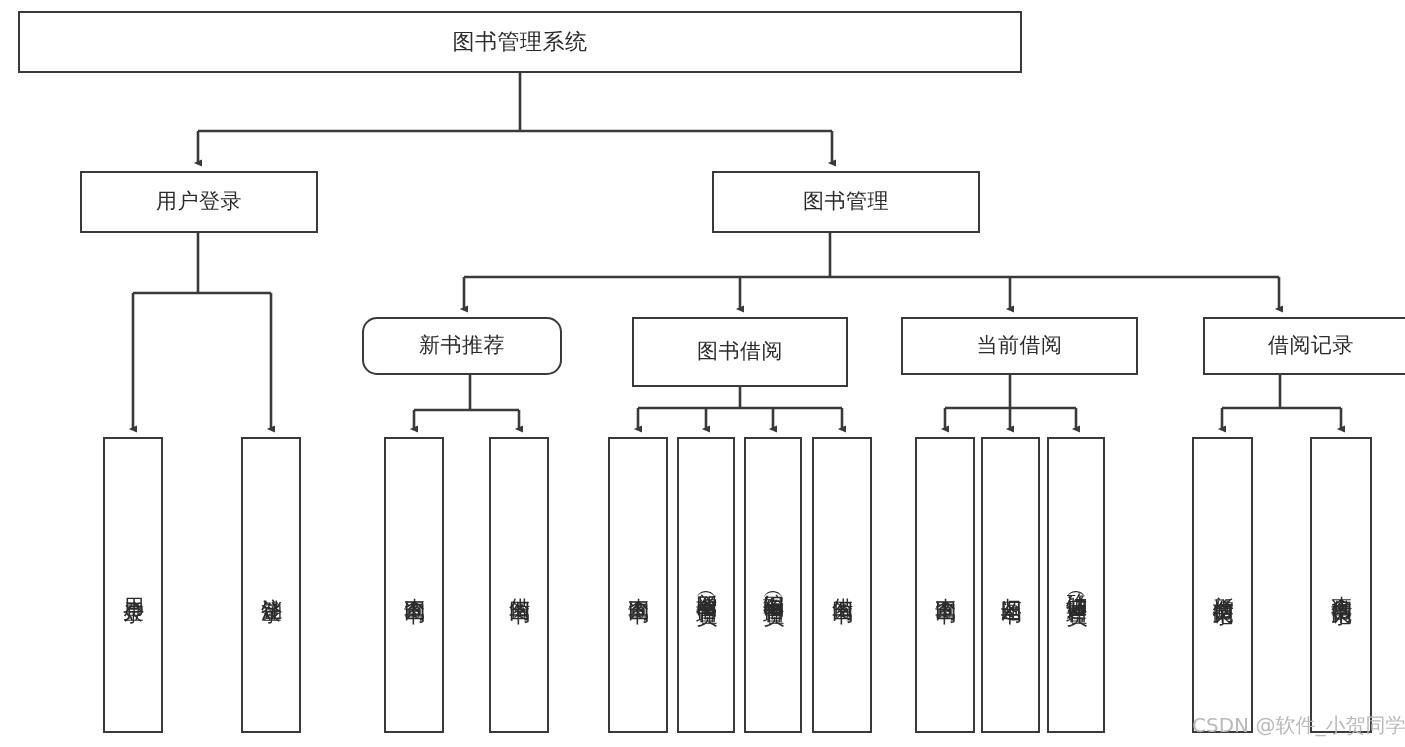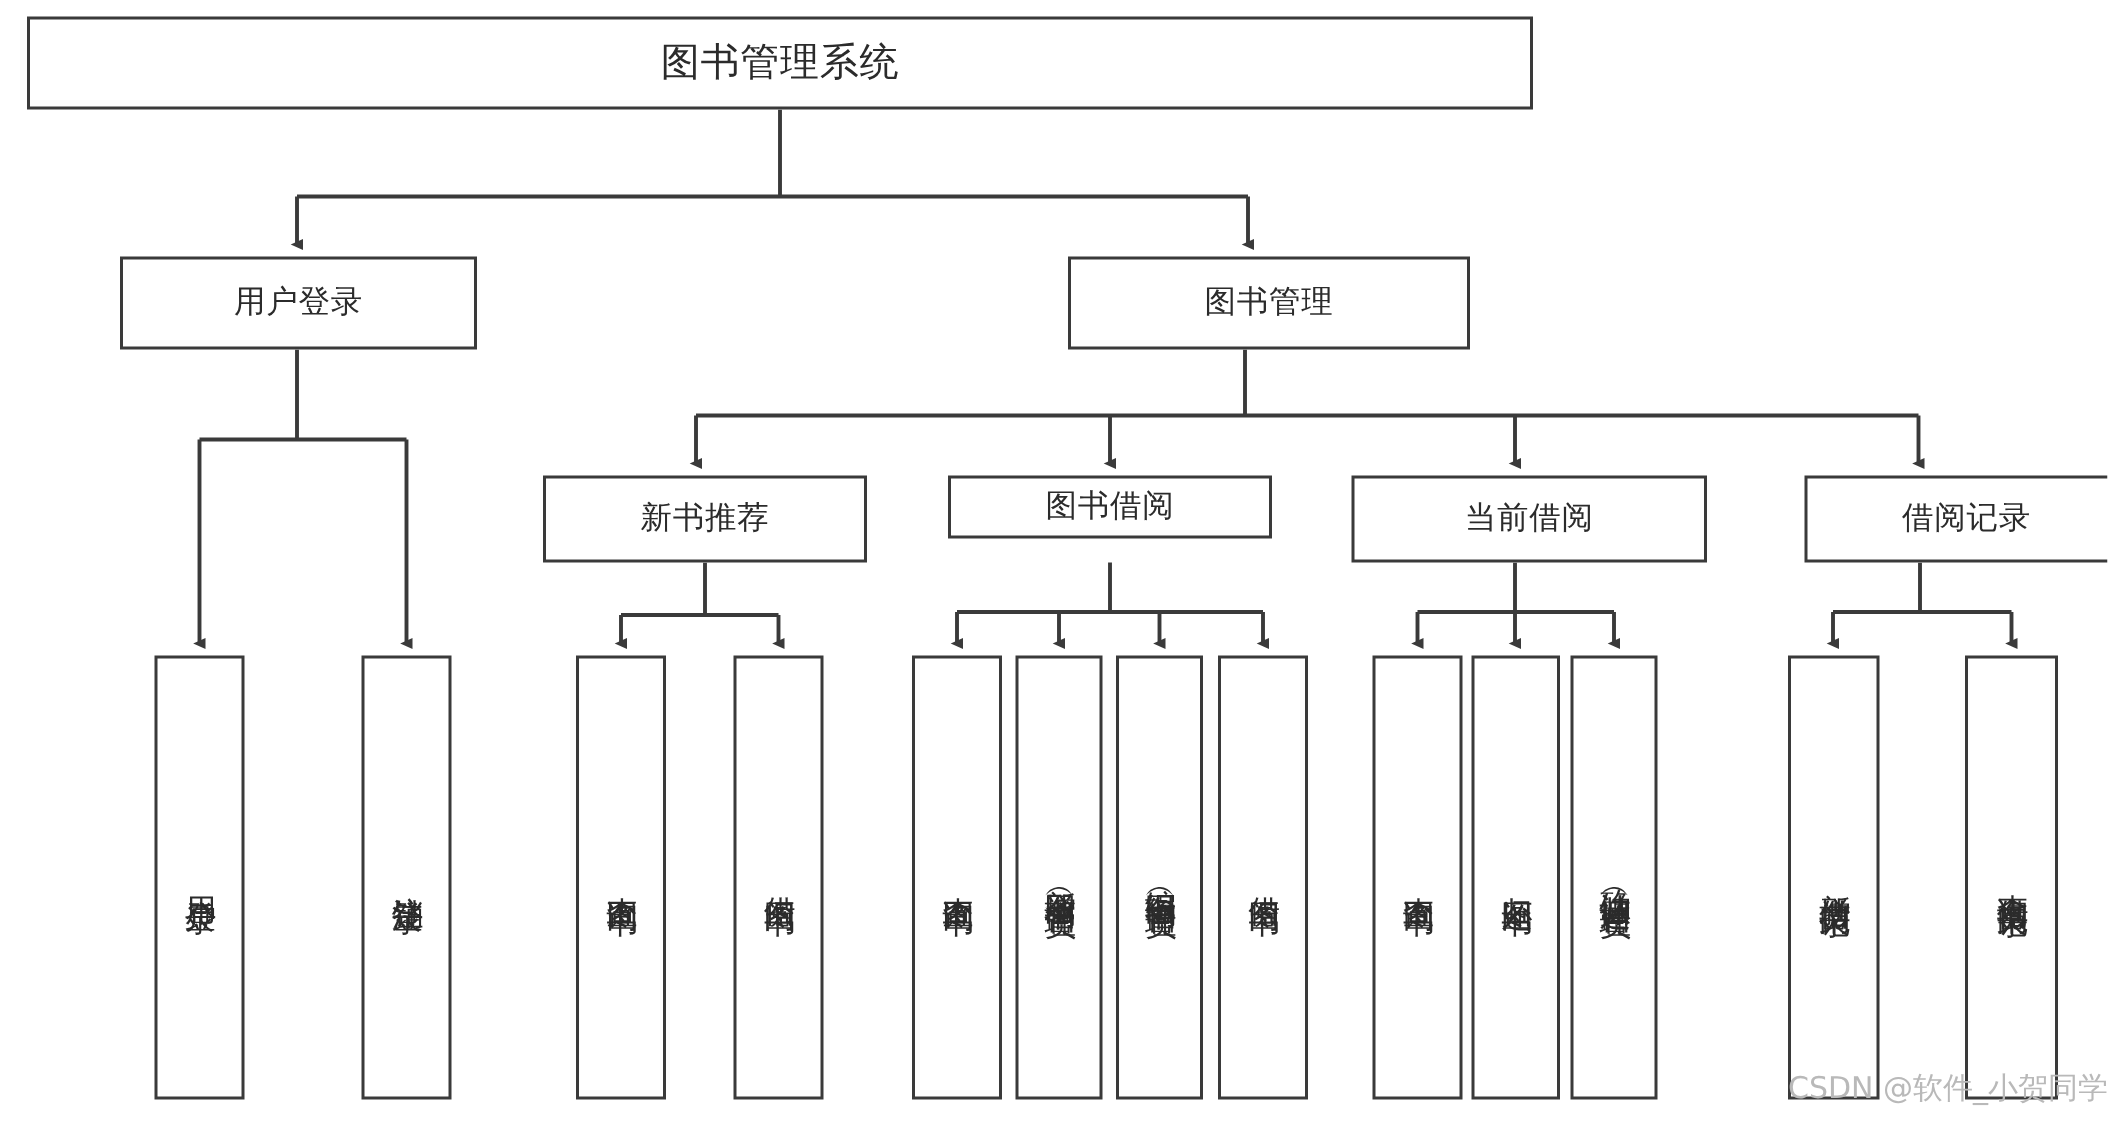--- a/index.html
+++ b/index.html
@@ -40,21 +40,21 @@
     color: #2b2b2b;
     letter-spacing: 0.5px;
     white-space: nowrap;
   }
   
   .node.horiz .node-label {
     font-size: 21px;
     line-height: 1.1;
   }
   .node.root .node-label {
-    font-size: 26px;
+    font-size: 22px;
   }
   
   .node.leaf {
     align-items: center;
     justify-content: center;
     padding: 6px 0;
   }
   .node.leaf .node-label {
     writing-mode: vertical-rl;
     text-orientation: upright;
@@ -135,25 +135,25 @@
   </div>
 
   <div class="node horiz" style="left:80px; top:171px; width:238px; height:62px;">
     <span class="node-label">用户登录</span>
   </div>
 
   <div class="node horiz" style="left:712px; top:171px; width:268px; height:62px;">
     <span class="node-label">图书管理</span>
   </div>
 
-  <div class="node horiz" style="left:362px; top:317px; width:216px; height:58px;">
+  <div class="node horiz" style="left:362px; top:317px; width:200px; height:58px;border-radius:15px;">
     <span class="node-label">新书推荐</span>
   </div>
 
-  <div class="node horiz" style="left:632px; top:317px; width:216px; height:42px;">
+  <div class="node horiz" style="left:632px; top:317px; width:216px; height:70px;">
     <span class="node-label">图书借阅</span>
   </div>
 
   <div class="node horiz" style="left:901px; top:317px; width:237px; height:58px;">
     <span class="node-label">当前借阅</span>
   </div>
 
   <div class="node horiz" style="left:1172px; top:317px; width:216px; height:58px;margin-left:31px;">
     <span class="node-label">借阅记录</span>
   </div>

